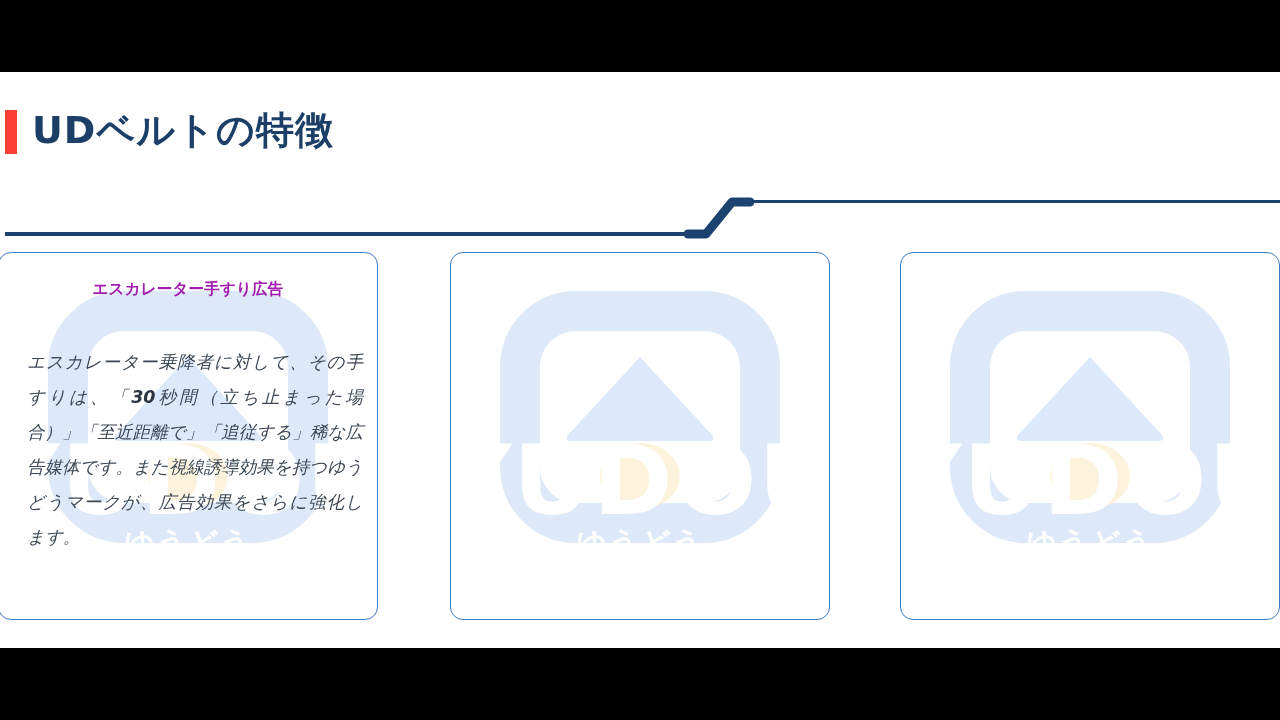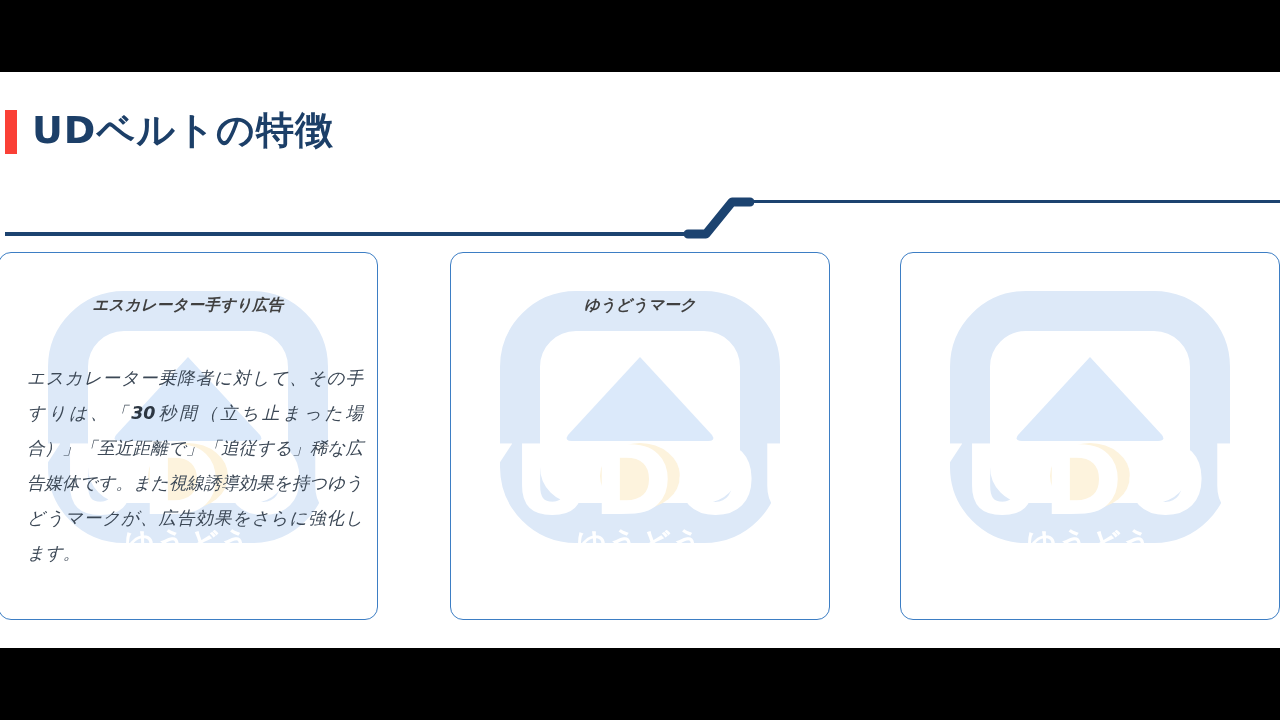--- a/index.html
+++ b/index.html
@@ -129,27 +129,26 @@
   }
   .watermark svg { display: block; }
 
   .card-inner {
     position: relative;
     z-index: 3;
     padding: 0;
   }
   .card-title {
     text-align: center;
-    color: #404040;
+    color: #a21caf;
     font-size: 15.5px;
     font-weight: bold;
     letter-spacing: 0.2px;
-    margin-top: 42px;
+    margin-top: 26px;
     line-height: 20px;
-    font-style: italic;
   }
   .card-body {
     margin: 0;
     padding: 0 14px 0 14px;
     color: #3c4856;
     font-size: 17.5px;
     line-height: 35px;
     text-align: justify;
     text-justify: inter-character;
   }
@@ -207,21 +206,20 @@
         <div class="watermark">
           <svg width="300" height="330" viewBox="0 0 300 330">
             <path d="M30 96 A56 56 0 0 1 86 40 L214 40 A56 56 0 0 1 270 96 L270 196 A56 56 0 0 1 214 252 L86 252 A56 56 0 0 1 30 196 Z" fill="none" stroke="#dde9f8" stroke-width="40"></path>
             <path d="M150 86 L222 164 Q226 170 218 170 L82 170 Q74 170 78 164 Z" fill="#dbe9fa"></path>
             <ellipse cx="150" cy="205" rx="40" ry="33" fill="#fdf3dd"></ellipse>
             <text x="150" y="243" text-anchor="middle" font-family="'DejaVu Sans','Liberation Sans',sans-serif" font-size="96" font-weight="bold" fill="#ffffff" letter-spacing="2">YUDOU</text>
             <text x="150" y="282" text-anchor="middle" font-family="'DejaVu Sans','Liberation Sans',sans-serif" font-size="30" font-weight="bold" fill="#ffffff" letter-spacing="1">ゆうどう</text>
           </svg>
         </div>
         <div class="card-inner">
-          <div class="card-title">ゆうどうマーク</div>
         </div>
       </div>
 
       <div class="card c2">
         <div class="watermark">
           <svg width="300" height="330" viewBox="0 0 300 330">
             <path d="M30 96 A56 56 0 0 1 86 40 L214 40 A56 56 0 0 1 270 96 L270 196 A56 56 0 0 1 214 252 L86 252 A56 56 0 0 1 30 196 Z" fill="none" stroke="#dde9f8" stroke-width="40"></path>
             <path d="M150 86 L222 164 Q226 170 218 170 L82 170 Q74 170 78 164 Z" fill="#dbe9fa"></path>
             <ellipse cx="150" cy="205" rx="40" ry="33" fill="#fdf3dd"></ellipse>
             <text x="150" y="243" text-anchor="middle" font-family="'DejaVu Sans','Liberation Sans',sans-serif" font-size="96" font-weight="bold" fill="#ffffff" letter-spacing="2">YUDOU</text>

